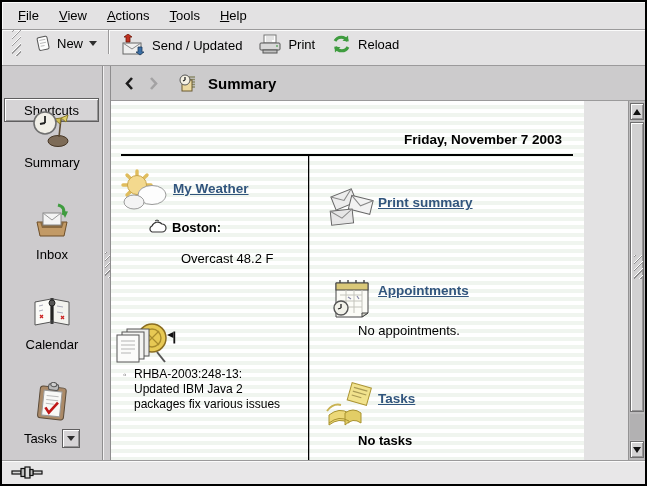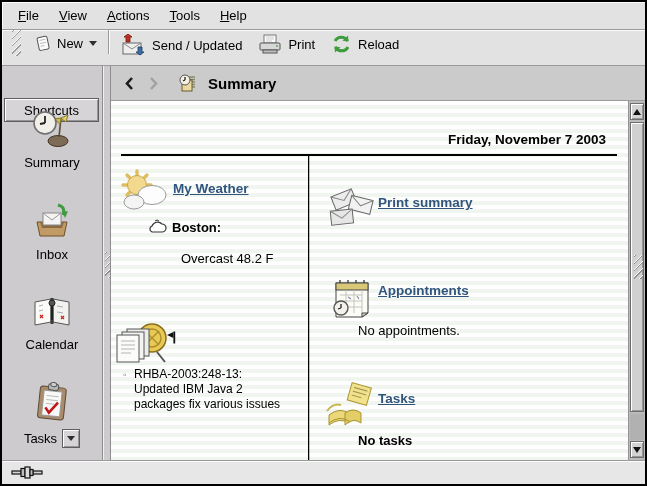--- a/index.html
+++ b/index.html
@@ -47,21 +47,21 @@
               border-right:1px solid #8e8d8e; position:relative; }
   .splitter .grip { position:absolute; top:186px; left:1px; width:5px; height:26px;
               background:repeating-linear-gradient(135deg,#fff 0 1px,#8e8d8e 1px 2px,transparent 2px 5px); }
 
   .main { flex:1; display:flex; flex-direction:column; min-width:0; }
   .view-header { height:35px; background:#cccbcc; border-bottom:1px solid #9b9a9b;
                  display:flex; align-items:center; gap:9px; padding:0 10px; }
   .nav-btn { width:16px; height:18px; display:flex; align-items:center; justify-content:center; }
   .view-title { font-weight:bold; font-size:15px; margin-left:2px; }
 
-  .content-wrap { flex:1; display:flex; min-height:0; }
+  .content-wrap { flex:1; display:flex; min-height:0;gap:44px; }
   .content { position:relative; flex:1; overflow:hidden; font-size:13px;
              background:repeating-linear-gradient(to bottom,#ffffff 0 4px,#f0f5ef 4px 8px); }
 
   .date { position:absolute; top:31px; right:22px; font-weight:bold; font-size:13.5px; }
   .hrule { position:absolute; top:53px; left:10px; right:11px; height:2px; background:#000; }
   .vdivider { position:absolute; top:55px; bottom:0; left:197px; width:1px;
               background:#000; box-shadow:1px 0 0 rgba(0,0,0,.25); }
 
   .abs { position:absolute;text-align:center; }
   a.slink { color:#31557d; font-weight:bold; text-decoration:underline;

